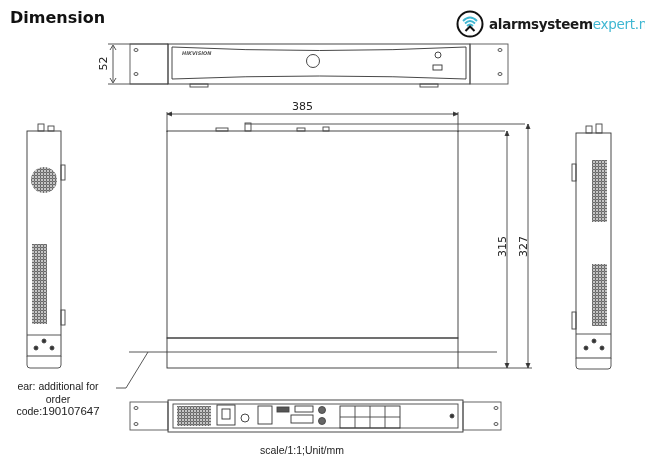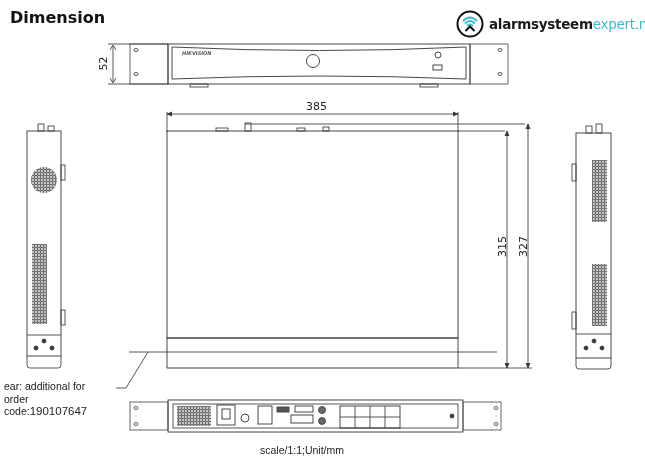--- a/index.html
+++ b/index.html
@@ -4,21 +4,21 @@
 <style>
   html,body{margin:0;padding:0;background:#fff;}
   body{width:645px;height:471px;position:relative;overflow:hidden;font-family:"Liberation Sans",sans-serif;color:#222;}
   .title{position:absolute;left:10px;top:8px;font-family:"DejaVu Sans",sans-serif;font-weight:bold;font-size:16px;color:#111;}
   .logo{position:absolute;left:456px;top:10px;height:28px;display:flex;align-items:center;}
   .logo-text{font-family:"DejaVu Sans",sans-serif;font-size:13.5px;font-weight:bold;color:#1a1a1a;letter-spacing:-0.3px;margin-left:5px;}
   .logo-text .accent{color:#3fb7d2;font-weight:normal;}
   svg.draw{position:absolute;left:0;top:0;}
   .dim{position:absolute;font-family:"DejaVu Sans",sans-serif;font-size:11px;color:#222;}
   .rot{transform:rotate(-90deg);transform-origin:center;}
-  .note{position:absolute;left:4px;top:380px;width:108px;text-align:left;font-size:10.5px;line-height:12.5px;color:#222;}
+  .note{position:absolute;left:4px;top:380px;width:108px;text-align:center;font-size:10.5px;line-height:12.5px;color:#222;}
   .note .code{font-size:11.5px;margin-top:36px;}
   .scale{position:absolute;left:260px;top:444px;font-size:10.5px;color:#222;}
 </style>
 </head>
 <body>
 
 <div class="title">Dimension</div>
 
 <div class="logo">
   <svg width="28" height="28" viewBox="0 0 28 28">
@@ -142,21 +142,21 @@
   </g>
 
   <defs>
     <pattern id="dots" width="3" height="3" patternUnits="userSpaceOnUse">
       <circle cx="1.5" cy="1.5" r="1" fill="#888"></circle>
     </pattern>
   </defs>
 </svg>
 
 <div class="dim rot" style="left:96px;top:57px;">52</div>
-<div class="dim" style="left:306px;top:100px;">385</div>
+<div class="dim" style="left:292px;top:100px;">385</div>
 <div class="dim rot" style="left:492px;top:240px;">315</div>
 <div class="dim rot" style="left:513px;top:240px;">327</div>
 
 <div class="note">
   <div>ear: additional for</div>
   <div><span>order code:</span><span class="code">190107647</span></div>
 </div>
 
 <div class="scale">scale/1:1;Unit/mm</div>
 

